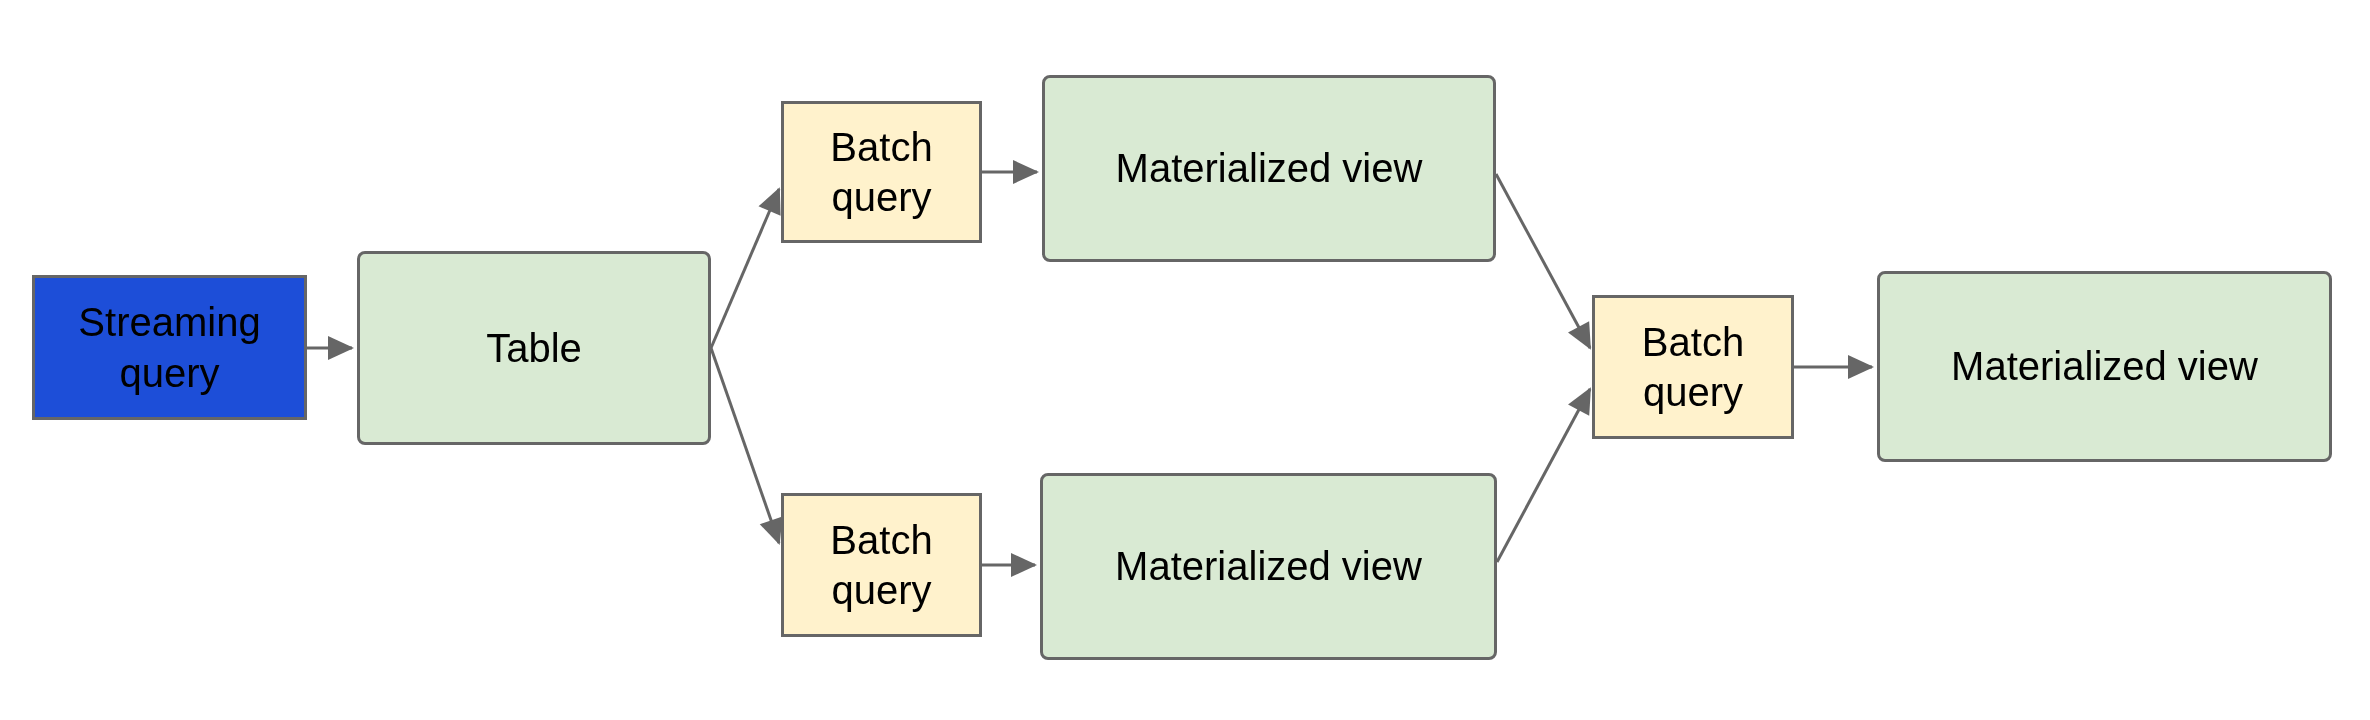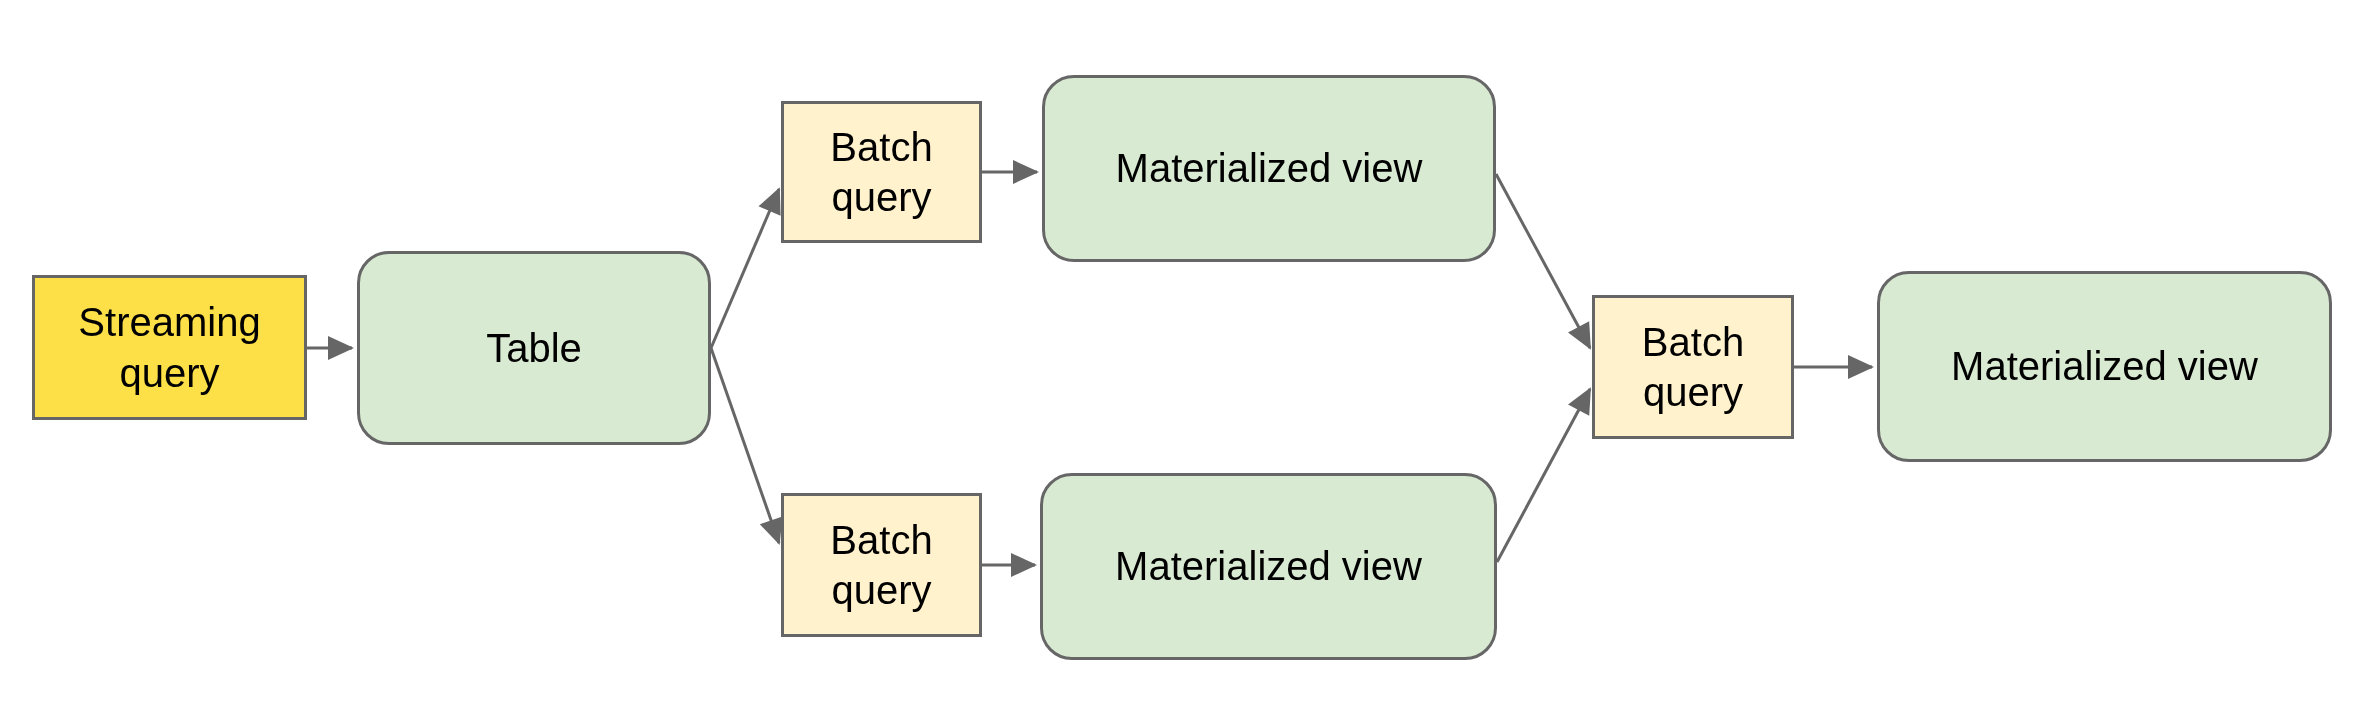--- a/index.html
+++ b/index.html
@@ -33,21 +33,21 @@
     display:flex;
     align-items:center;
     justify-content:center;
     text-align:center;
     font-size:40px;
     line-height:1.26;
     color:var(--text);
     padding:0 14px;
   }
   .node.query{ background:#fff2cc; border-radius:0;text-align:center; }
-  .node.store{ background:#d9ead3; border-radius:32px; }
+  .node.store{ background:#d9ead3; border-radius:8px; }
 </style>
 </head>
 <body>
 
 <div class="canvas">
 
   <svg class="edges" viewBox="0 0 2370 720" xmlns="http://www.w3.org/2000/svg">
     <defs>
       <marker id="arrow" markerUnits="userSpaceOnUse" markerWidth="28" markerHeight="26" refX="25" refY="13" orient="auto">
         <path class="edge-arrowhead" d="M1,1 L27,13 L1,25 Z"></path>
@@ -56,21 +56,21 @@
     <line x1="307" y1="348" x2="352" y2="348" marker-end="url(#arrow)"></line>
     <line x1="711" y1="348" x2="779" y2="189" marker-end="url(#arrow)"></line>
     <line x1="982" y1="172" x2="1037" y2="172" marker-end="url(#arrow)"></line>
     <line x1="711" y1="348" x2="779" y2="543" marker-end="url(#arrow)"></line>
     <line x1="982" y1="565" x2="1035" y2="565" marker-end="url(#arrow)"></line>
     <line x1="1496" y1="174" x2="1590" y2="348" marker-end="url(#arrow)"></line>
     <line x1="1497" y1="562" x2="1590" y2="389" marker-end="url(#arrow)"></line>
     <line x1="1794" y1="367" x2="1872" y2="367" marker-end="url(#arrow)"></line>
   </svg>
 
-  <div class="node query" style="left: 32px; top: 275px; width: 275px; height: 145px; background: #fde047;">Streaming query</div>
+  <div class="node query" style="left: 32px; top: 275px; width: 275px; height: 145px; background: #1d4ed8;">Streaming query</div>
 
   <div class="node store" style="left: 357px; top: 251px; width: 354px; height: 194px; background: rgb(217, 234, 211);">Table</div>
 
   <div class="node query" style="left: 781px; top: 101px; width: 201px; height: 142px; background: rgb(255, 242, 204);">Batch query</div>
 
   <div class="node store" style="left: 1042px; top: 75px; width: 454px; height: 187px; background: rgb(217, 234, 211);">Materialized view</div>
 
   <div class="node query" style="left: 781px; top: 493px; width: 201px; height: 144px; background: rgb(255, 242, 204);">Batch query</div>
 
   <div class="node store" style="left: 1040px; top: 473px; width: 457px; height: 187px; background: rgb(217, 234, 211);">Materialized view</div>

